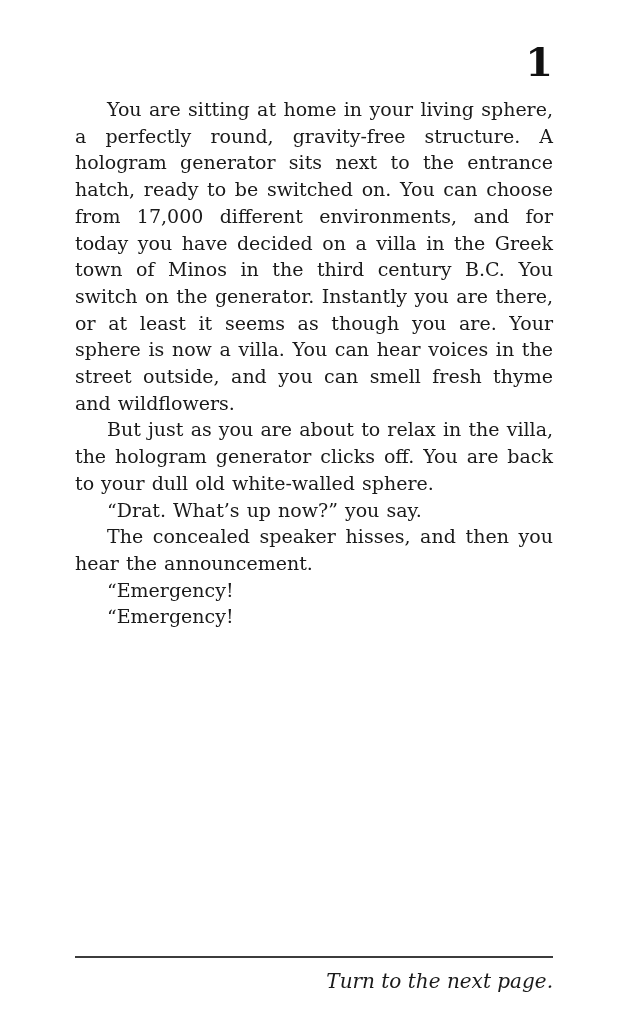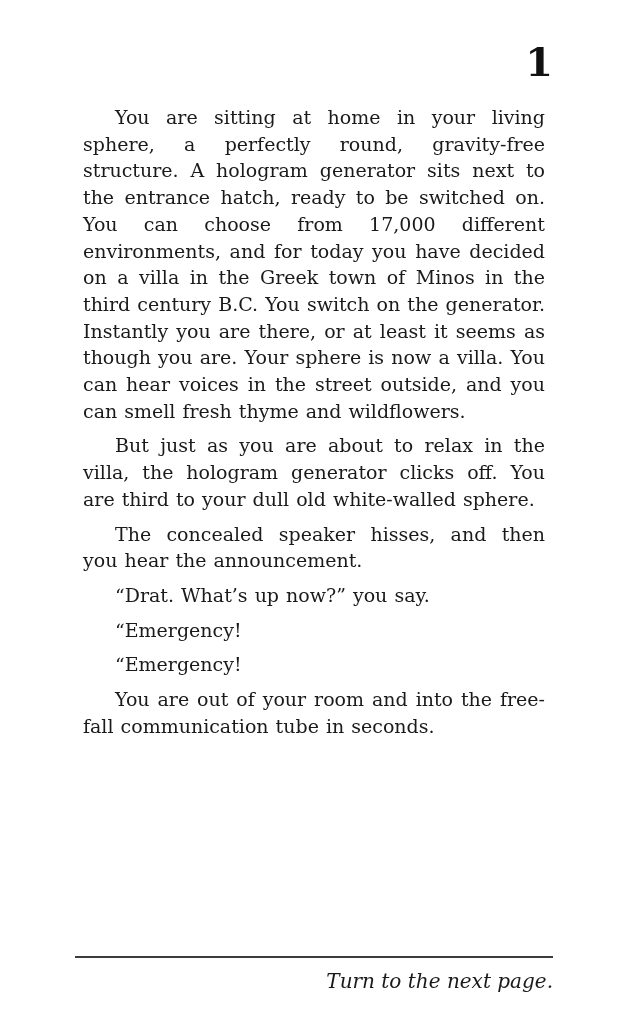--- a/index.html
+++ b/index.html
@@ -27,21 +27,21 @@
     line-height: 44px;
     color: #111111;
   }
   .body-text {
     position: absolute;
     top: 96px;
     left: 75px;
     width: 478px;
   }
   .body-text p {
-    margin: 8px;
+    margin: 0;
     font-size: 19px;
     line-height: 26.7px;
     text-align: justify;
     text-indent: 32px;
     word-spacing: 1px;
   }
   .page-footer {
     position: absolute;
     left: 75px;
     width: 478px;
@@ -63,25 +63,24 @@
   }
 </style>
 </head>
 <body>
 
 <div class="page">
   <div class="chapter-number">1</div>
 
   <div class="body-text">
       <p>You are sitting at home in your living sphere, a perfectly round, gravity-free structure. A hologram generator sits next to the entrance hatch, ready to be switched on. You can choose from 17,000 different environments, and for today you have decided on a villa in the Greek town of Minos in the third century B.C. You switch on the generator. Instantly you are there, or at least it seems as though you are. Your sphere is now a villa. You can hear voices in the street outside, and you can smell fresh thyme and wildflowers.</p>
-      <p>But just as you are about to relax in the villa, the hologram generator clicks off. You are third to your dull old white-walled sphere.</p>
+      <p>But just as you are about to relax in the villa, the hologram generator clicks off. You are back to your dull old white-walled sphere.</p>
+      <p>“Drat. What’s up now?” you say.</p>
       <p>The concealed speaker hisses, and then you hear the announcement.</p>
-      <p>“Drat. What’s up now?” you say.</p>
       <p>“Emergency!</p>
       <p>“Emergency!</p>
-      <p>You are out of your room and into the free-fall communication tube in seconds.</p>
     </div>
 
   <div class="page-footer">
     <hr class="footer-divider">
     <div class="turn-instruction">Turn to the next page.</div>
   </div>
 </div>
 
 </body></html>

